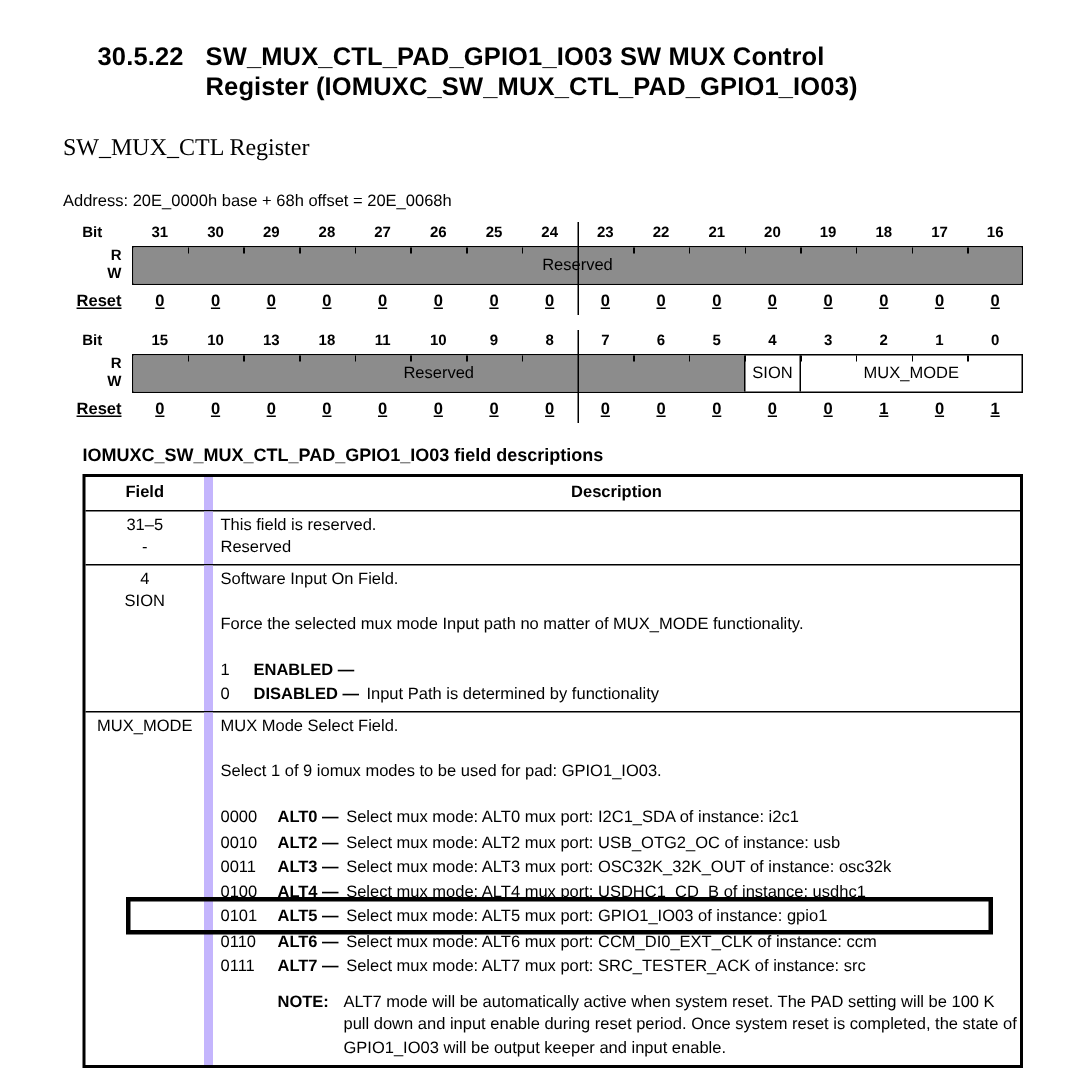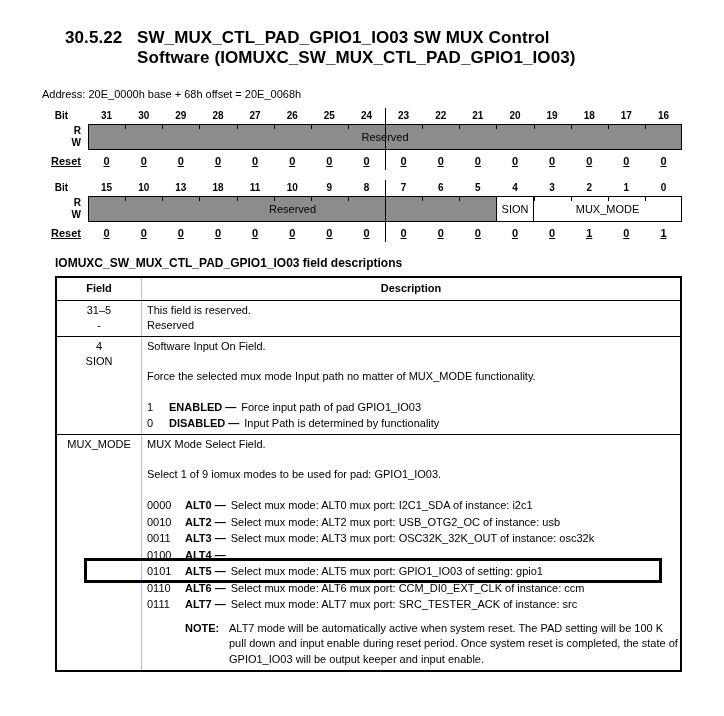--- a/index.html
+++ b/index.html
@@ -68,21 +68,21 @@
   }
   .field-table {
     margin:6px 0 0 55px; width:627px; border:2px solid #000; font-size:11px;
   }
   .t-row { display:flex; border-top:1px solid #000; }
   .t-row.header { border-top:none; font-weight:bold; }
   .t-row.header .t-field, .t-row.header .t-desc {
     text-align:center; padding:3px 0 4px 0;
   }
   .t-field {
-    width:85px; flex:0 0 85px; border-right:1px solid #c4b5fd;
+    width:85px; flex:0 0 85px; border-right:6px solid #c4b5fd;
     text-align:center; padding:2px 2px; line-height:15px;
   }
   .t-desc { flex:1; padding:2px 4px 3px 5px; line-height:15px; }
   .blank-line { height:15px; }
   .blank-line.small { height:8px; }
 
   .val-row { display:flex; line-height:16px; }
   .val-row .val-num { width:22px; flex:0 0 22px; }
   .val-row .val-label { font-weight:bold; margin-right:5px; white-space:nowrap; }
 
@@ -100,24 +100,25 @@
 </style>
 </head>
 <body>
 
 <div class="page">
 
   <div class="section-heading">
     <span class="section-number">30.5.22</span>
     <span>
       <span>SW_MUX_CTL_PAD_GPIO1_IO03 SW MUX Control</span><br>
-      <span>Software (IOMUXC_SW_MUX_CTL_PAD_GPIO1_IO03)</span>
+      <span>Register (IOMUXC_SW_MUX_CTL_PAD_GPIO1_IO03)</span>
     </span>
   </div>
 
+  <div class="subtitle">SW_MUX_CTL Register</div>
 
   <div class="address-line">Address: 20E_0000h base + 68h offset = 20E_0068h</div>
 
   <div class="reg-diagram first">
     <div class="reg-row bits-row">
       <span class="reg-label">Bit</span>
       <div class="cells16">
 
       <span class="bit-num">31</span>
           <span class="bit-num">30</span>
@@ -258,21 +259,20 @@
         <div>SION</div>
       </div>
       <div class="t-desc">
         <div>Software Input On Field.</div>
         <div class="blank-line"></div>
         <div>Force the selected mux mode Input path no matter of MUX_MODE functionality.</div>
         <div class="blank-line"></div>
         <div class="val-row">
           <span class="val-num">1</span>
           <span class="val-label">ENABLED —</span>
-          <span>Force input path of pad GPIO1_IO03</span>
         </div>
         <div class="val-row">
           <span class="val-num">0</span>
           <span class="val-label">DISABLED —</span>
           <span>Input Path is determined by functionality</span>
         </div>
       </div>
     </div>
 
     <div class="t-row">
@@ -296,25 +296,26 @@
           <span>Select mux mode: ALT2 mux port: USB_OTG2_OC of instance: usb</span>
         </div>
         <div class="mode-row">
           <span class="code">0011</span>
           <span class="mode-label">ALT3 —</span>
           <span>Select mux mode: ALT3 mux port: OSC32K_32K_OUT of instance: osc32k</span>
         </div>
         <div class="mode-row">
           <span class="code">0100</span>
           <span class="mode-label">ALT4 —</span>
+          <span>Select mux mode: ALT4 mux port: USDHC1_CD_B of instance: usdhc1</span>
         </div>
         <div class="mode-row hl">
           <span class="code">0101</span>
           <span class="mode-label">ALT5 —</span>
-          <span>Select mux mode: ALT5 mux port: GPIO1_IO03 of setting: gpio1</span>
+          <span>Select mux mode: ALT5 mux port: GPIO1_IO03 of instance: gpio1</span>
           <span class="hl-box"></span>
         </div>
         <div class="mode-row">
           <span class="code">0110</span>
           <span class="mode-label">ALT6 —</span>
           <span>Select mux mode: ALT6 mux port: CCM_DI0_EXT_CLK of instance: ccm</span>
         </div>
         <div class="mode-row">
           <span class="code">0111</span>
           <span class="mode-label">ALT7 —</span>

